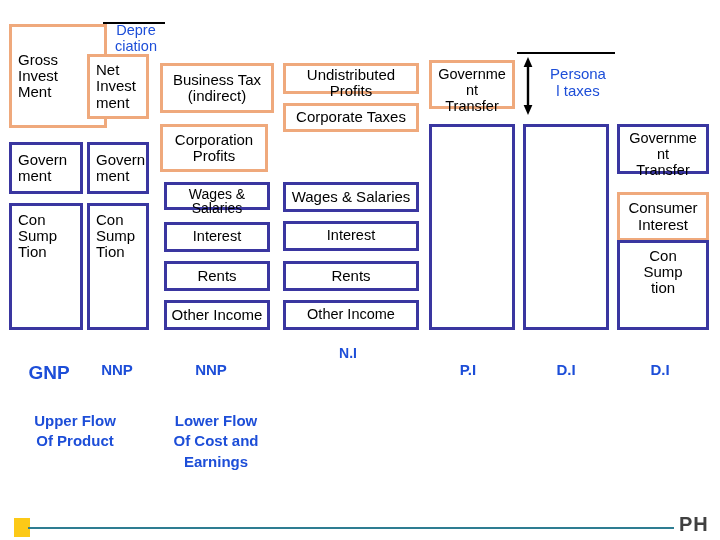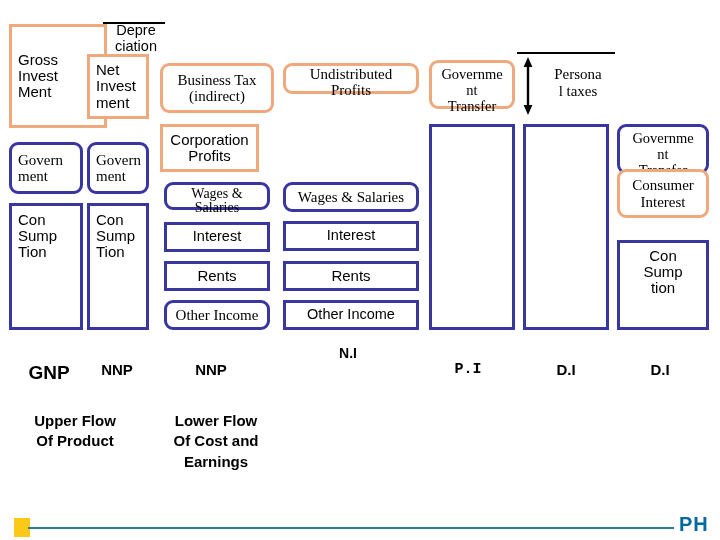--- a/index.html
+++ b/index.html
@@ -30,34 +30,33 @@
     white-space: pre-line;
     overflow: visible;
   }
   .orange {
     border: 3px solid #EFA97C;
   }
   .blue {
     border: 3px solid #3A36A0;
   }
   .serif {
-    font-family: Liberation Serif, serif;
-    border-radius: 9px;
+    font-family: Liberation Sans, sans-serif;
   }
   .sans {
     font-family: "Liberation Sans", sans-serif;
   }
   .lbl-left {
     justify-content: flex-start;
     text-align: left;
     padding-left: 6px;
   }
   .plain {
     position: absolute;
-    color: #000000;
+    color: #1d4ed8;
     text-align: center;
     line-height: 1.12;
     white-space: pre-line;
   }
   .hrule {
     position: absolute;
     background: #000000;
     height: 2px;
   }
   .arrow {
@@ -67,21 +66,21 @@
     position: absolute;
     background: #2E7D92;
     height: 2px;
   }
   .footsq {
     position: absolute;
     background: #FCC917;
   }
   .phlogo {
     position: absolute;
-    color: #0369a1;
+    color: #404040;
     font-weight: bold;
     letter-spacing: 1px;
     font-family: "Liberation Sans", sans-serif;
   }
 </style>
 </head>
 <body>
 
 <div id="page">
 
@@ -127,37 +126,38 @@
 ment</div>
 
   <div class="box blue sans lbl-left" style="left:87px; top:203px; width:62px; height:127px; font-size:15px;
               align-items:flex-start; padding-top:6px;">Con
 Sump
 Tion</div>
 
   <div class="box orange serif" style="left:160px; top:63px; width:114px; height:50px; font-size:15px;">Business Tax
 (indirect)</div>
 
-  <div class="box orange sans" style="left:160px; top:124px; width:99px; height:48px; font-size:15px;">Corporation
+  <div class="box orange sans" style="left:160px; top:124px; width:108px; height:48px; font-size:15px;">Corporation
 Profits</div>
 
   <div class="box blue serif" style="left:164px; top:182px; width:106px; height:28px; font-size:14px;
               align-items:flex-start; line-height:1.0; padding-top:2px;">Wages &amp;
 Salaries</div>
 
   <div class="box blue sans" style="left:164px; top:222px; width:106px; height:30px; font-size:14.5px;">Interest</div>
 
   <div class="box blue sans" style="left:164px; top:261px; width:106px; height:30px; font-size:15px;">Rents</div>
 
   <div class="box blue serif" style="left:164px; top:300px; width:106px; height:30px; font-size:15px;">Other Income</div>
 
   <div class="box orange serif" style="left:283px; top:63px; width:136px; height:31px; font-size:15px;
               align-items:flex-start; padding-top:1px; line-height:1.05;">Undistributed
 Profits</div>
 
+  <div class="box orange serif" style="left:283px; top:103px; width:136px; height:29px; font-size:15px;">Corporate Taxes</div>
 
 
   <div class="box blue serif" style="left:283px; top:182px; width:136px; height:30px; font-size:15px;">Wages &amp; Salaries</div>
 
   <div class="box blue sans" style="left:283px; top:221px; width:136px; height:30px; font-size:14.5px;">Interest</div>
 
   <div class="box blue sans" style="left:283px; top:261px; width:136px; height:30px; font-size:15px;">Rents</div>
 
   <div class="box blue sans" style="left:283px; top:300px; width:136px; height:30px; font-size:14.5px;">Other Income</div>
 
@@ -168,37 +168,37 @@
 
   <div class="box blue" style="left:429px; top:124px; width:86px; height:206px;"></div>
 
   <div class="box blue" style="left:523px; top:124px; width:86px; height:206px;"></div>
 
   <div class="box blue serif" style="left:617px; top:124px; width:92px; height:50px; font-size:14.5px;
               align-items:flex-start; padding-top:3px; line-height:1.12;">Governme
 nt
 Transfer</div>
 
-  <div class="box orange serif" style="left:617px; top:169px; width:92px; height:49px; font-size:15px;">Consumer
+  <div class="box orange serif" style="left:617px; top:192px; width:92px; height:49px; font-size:15px;">Consumer
 Interest</div>
 
   <div class="box blue sans" style="left:617px; top:240px; width:92px; height:90px; font-size:15px;
               align-items:flex-start; padding-top:5px;">Con
 Sump
 tion</div>
 
   <div class="plain sans" style="left:20px; top:362px; width:58px; font-size:19px; font-weight:bold;">GNP</div>
 
   <div class="plain sans" style="left:88px; top:362px; width:58px; font-size:15px; font-weight:bold;">NNP</div>
 
   <div class="plain sans" style="left:182px; top:362px; width:58px; font-size:15px; font-weight:bold;">NNP</div>
 
   <div class="plain sans" style="left:322px; top:346px; width:52px; font-size:14px; font-weight:bold;">N.I</div>
 
-  <div class="plain sans" style="left:442px; top:362px; width:52px; font-size:15px; font-weight:bold;font-family:Liberation Mono, monospace;">P.I</div>
+  <div class="plain sans" style="left:442px; top:362px; width:52px; font-size:15px; font-weight:bold;">P.I</div>
 
   <div class="plain sans" style="left:540px; top:362px; width:52px; font-size:15px; font-weight:bold;">D.I</div>
 
   <div class="plain sans" style="left:634px; top:362px; width:52px; font-size:15px; font-weight:bold;">D.I</div>
 
   <div class="plain sans" style="left:160px; top:411px; width:112px; font-size:15px; font-weight:bold; line-height:1.35;">Lower Flow
 Of Cost and
 Earnings</div>
 
   <div class="plain sans" style="left:19px; top:411px; width:112px; font-size:15px; font-weight:bold; line-height:1.35;">Upper Flow

